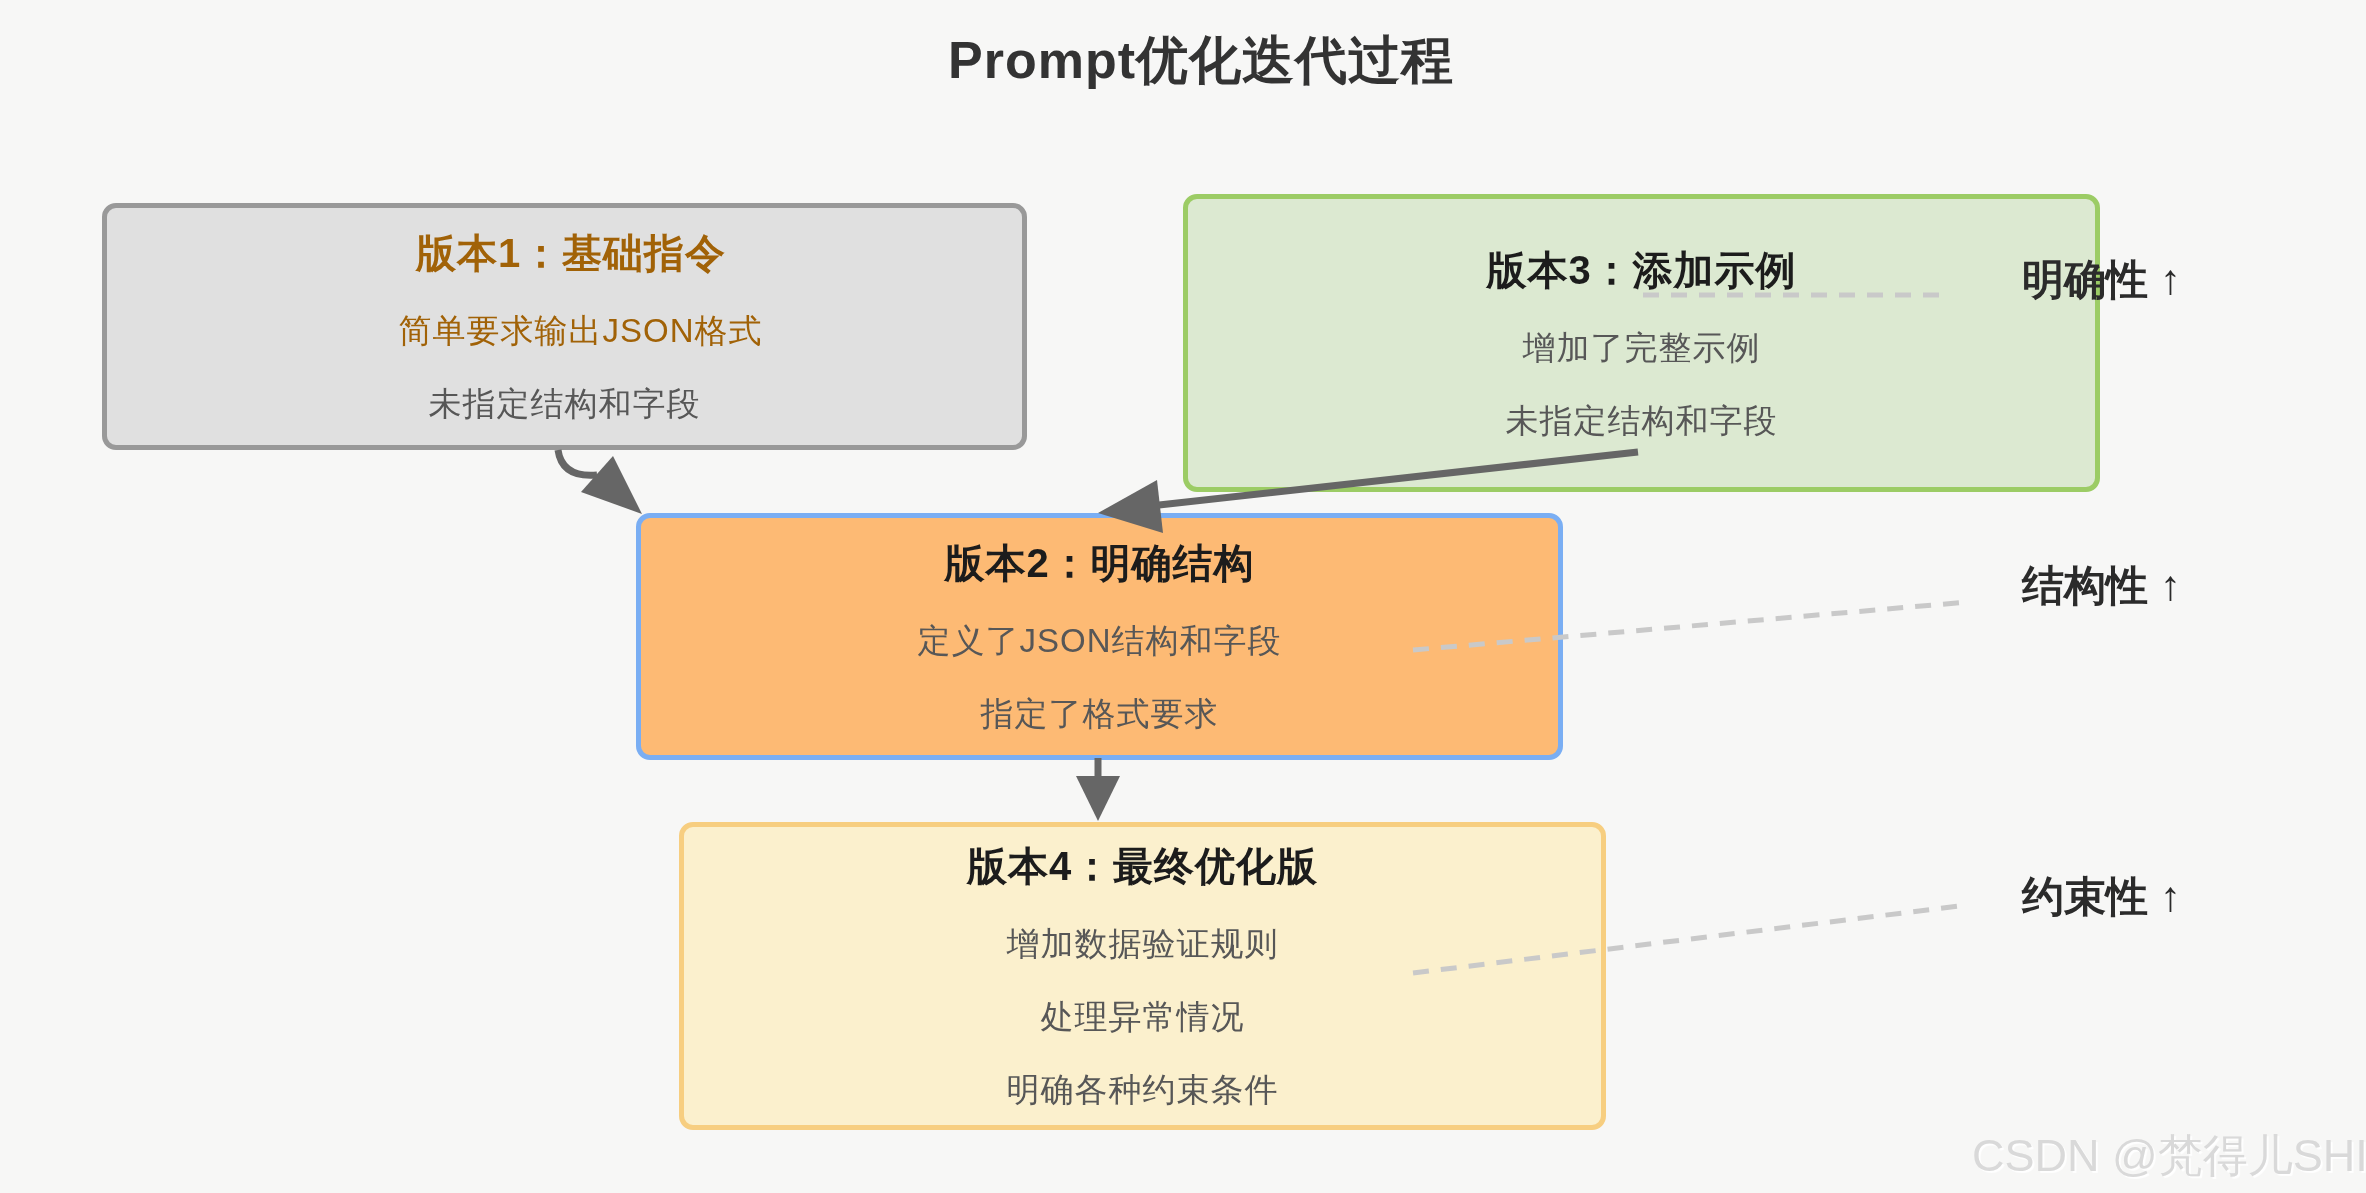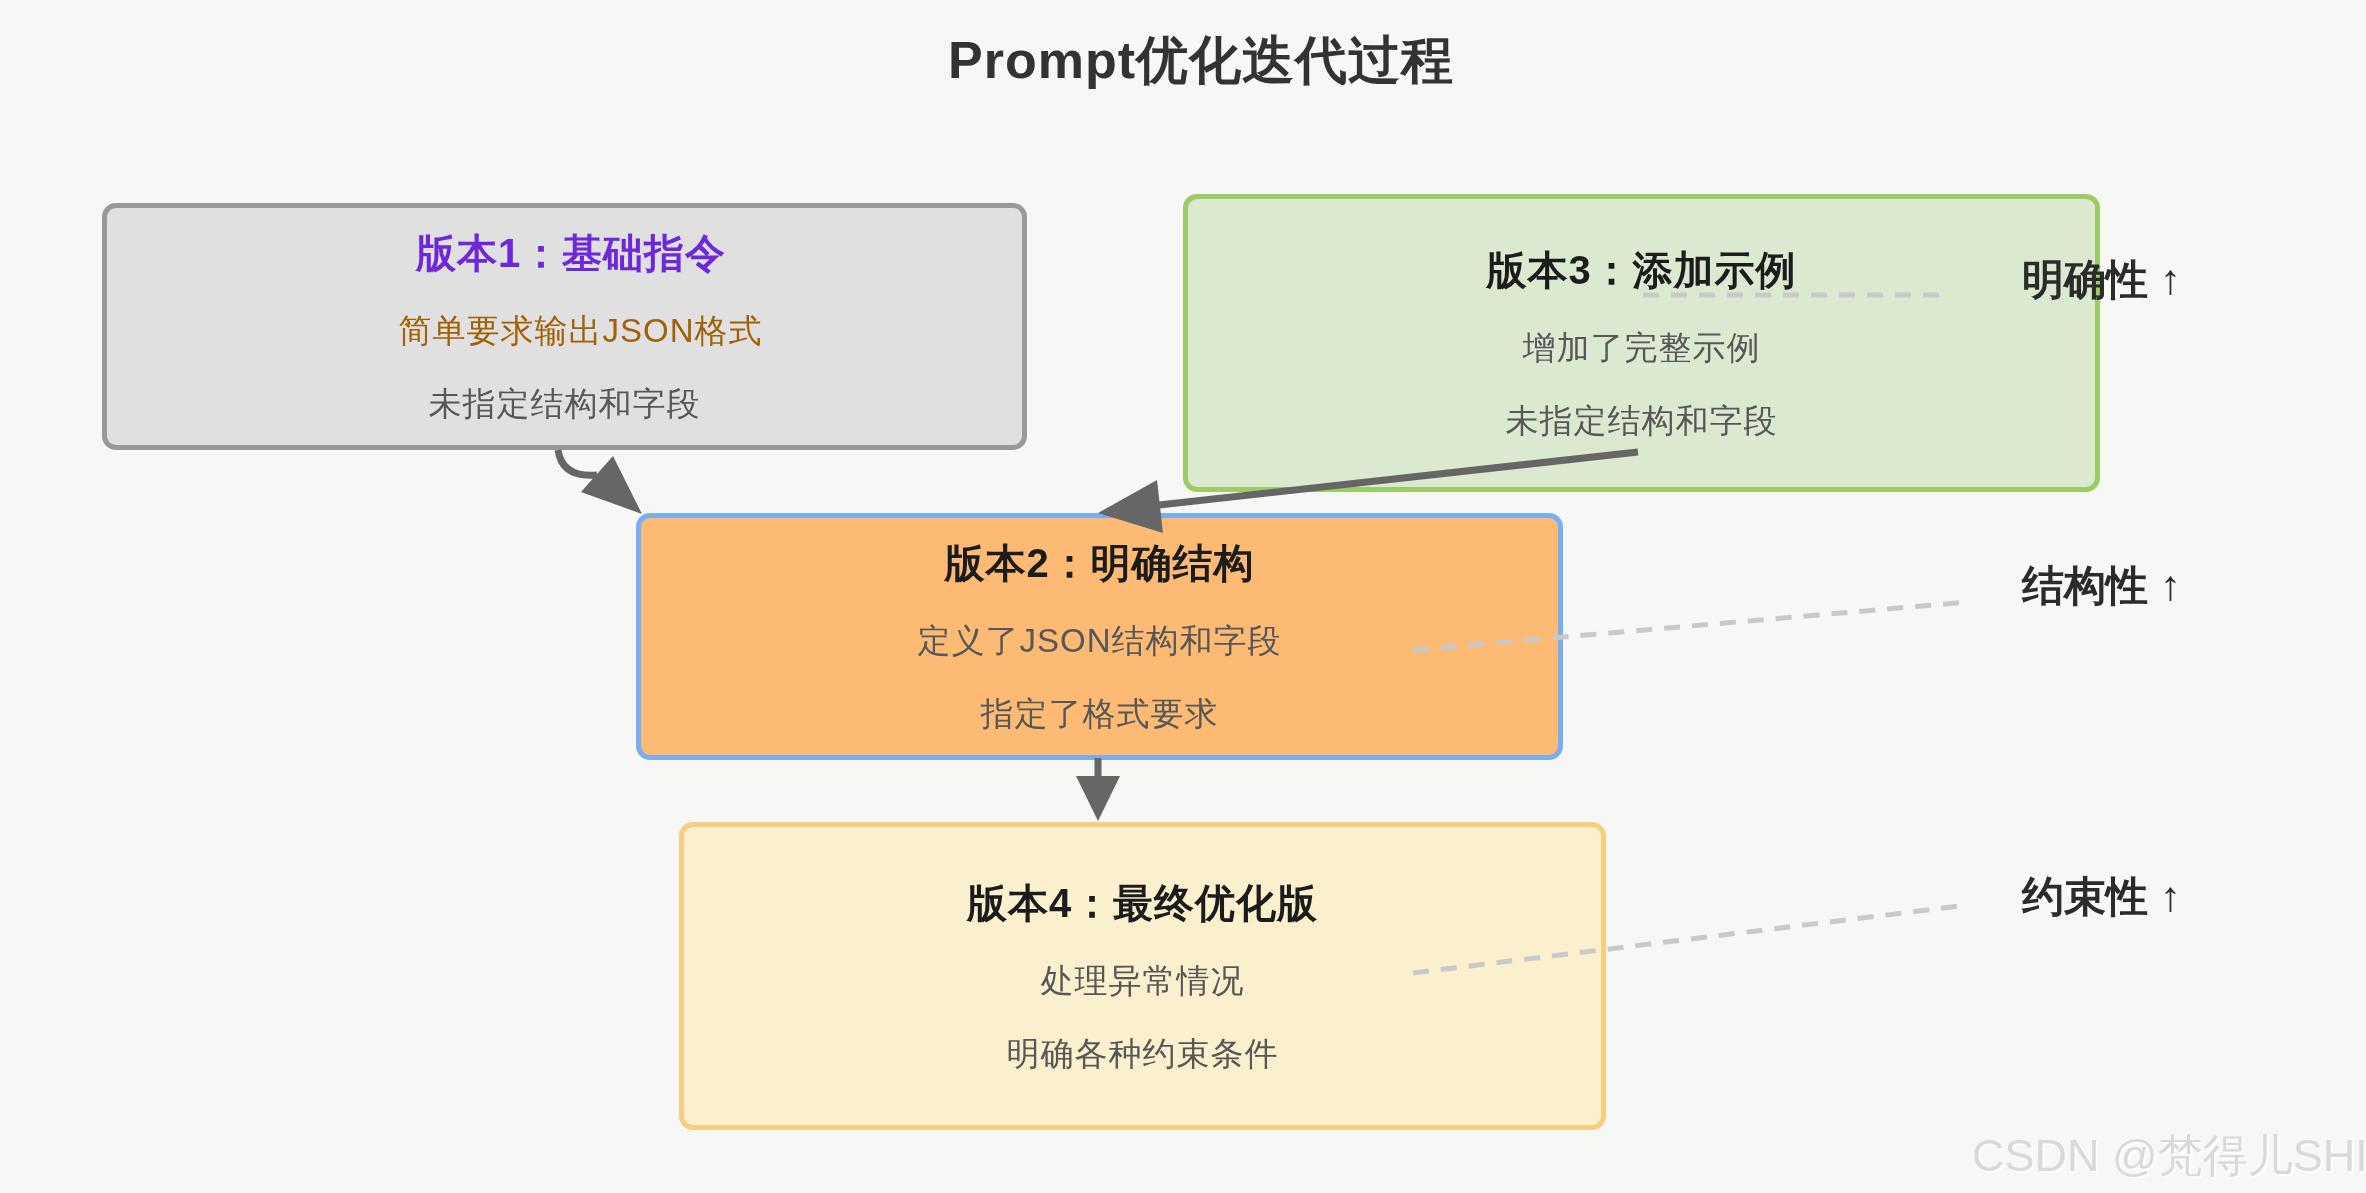--- a/index.html
+++ b/index.html
@@ -83,39 +83,40 @@
   }
 </style>
 </head>
 <body>
 
 <div class="canvas" style="background-color: rgb(247, 247, 246); padding-left: 36px;">
 
   <div class="diagram-title" style="color: rgb(51, 51, 51);">Prompt优化迭代过程</div>
 
   <div class="node node-v1" style="background-color: rgb(224, 224, 224); border-color: rgb(153, 153, 153);">
-    <div class="node-title" style="color: #6d28d9; margin-left: 13px;">版本1：基础指令</div>
+    <div class="node-title" style="color: #a16207; margin-left: 13px;">版本1：基础指令</div>
     <div class="node-line" style="color: #a16207; margin-left: 32px;">简单要求输出JSON格式</div>
     <div class="node-line" style="color: rgb(87, 87, 87);">未指定结构和字段</div>
   </div>
 
   <div class="node node-v3" style="background-color: rgb(220, 233, 209); border-color: rgb(156, 204, 101);">
     <div class="node-title" style="color: rgb(28, 28, 28);">版本3：添加示例</div>
     <div class="node-line" style="color: rgb(87, 87, 87);">增加了完整示例</div>
     <div class="node-line" style="color: rgb(87, 87, 87);">未指定结构和字段</div>
   </div>
 
   <div class="node node-v2" style="background-color: #fdba74; border-color: rgb(122, 174, 243);">
     <div class="node-title" style="color: rgb(28, 28, 28);">版本2：明确结构</div>
     <div class="node-line" style="color: rgb(87, 87, 87);">定义了JSON结构和字段</div>
     <div class="node-line" style="color: rgb(87, 87, 87);">指定了格式要求</div>
   </div>
 
   <div class="node node-v4" style="background-color: rgb(251, 240, 205); border-color: rgb(247, 206, 128); margin-left: 43px;">
     <div class="node-title" style="color: rgb(28, 28, 28);">版本4：最终优化版</div>
+    <div class="node-line" style="color: rgb(87, 87, 87);">增加数据验证规则</div>
     <div class="node-line" style="color: rgb(87, 87, 87);">处理异常情况</div>
     <div class="node-line" style="color: rgb(87, 87, 87);">明确各种约束条件</div>
   </div>
 
   <svg class="edge-layer" viewBox="0 0 2366 1193" xmlns="http://www.w3.org/2000/svg">
 
     <path d="M 558 450 Q 562 478 597 475" fill="none" stroke-width="7" style="stroke: rgb(102, 102, 102);"></path>
     <polygon points="642,514 581,492 613,456" style="fill: rgb(102, 102, 102);"></polygon>
 
     <path d="M 1638 452 L 1150 506" fill="none" stroke-width="7" style="stroke: rgb(102, 102, 102);"></path>

